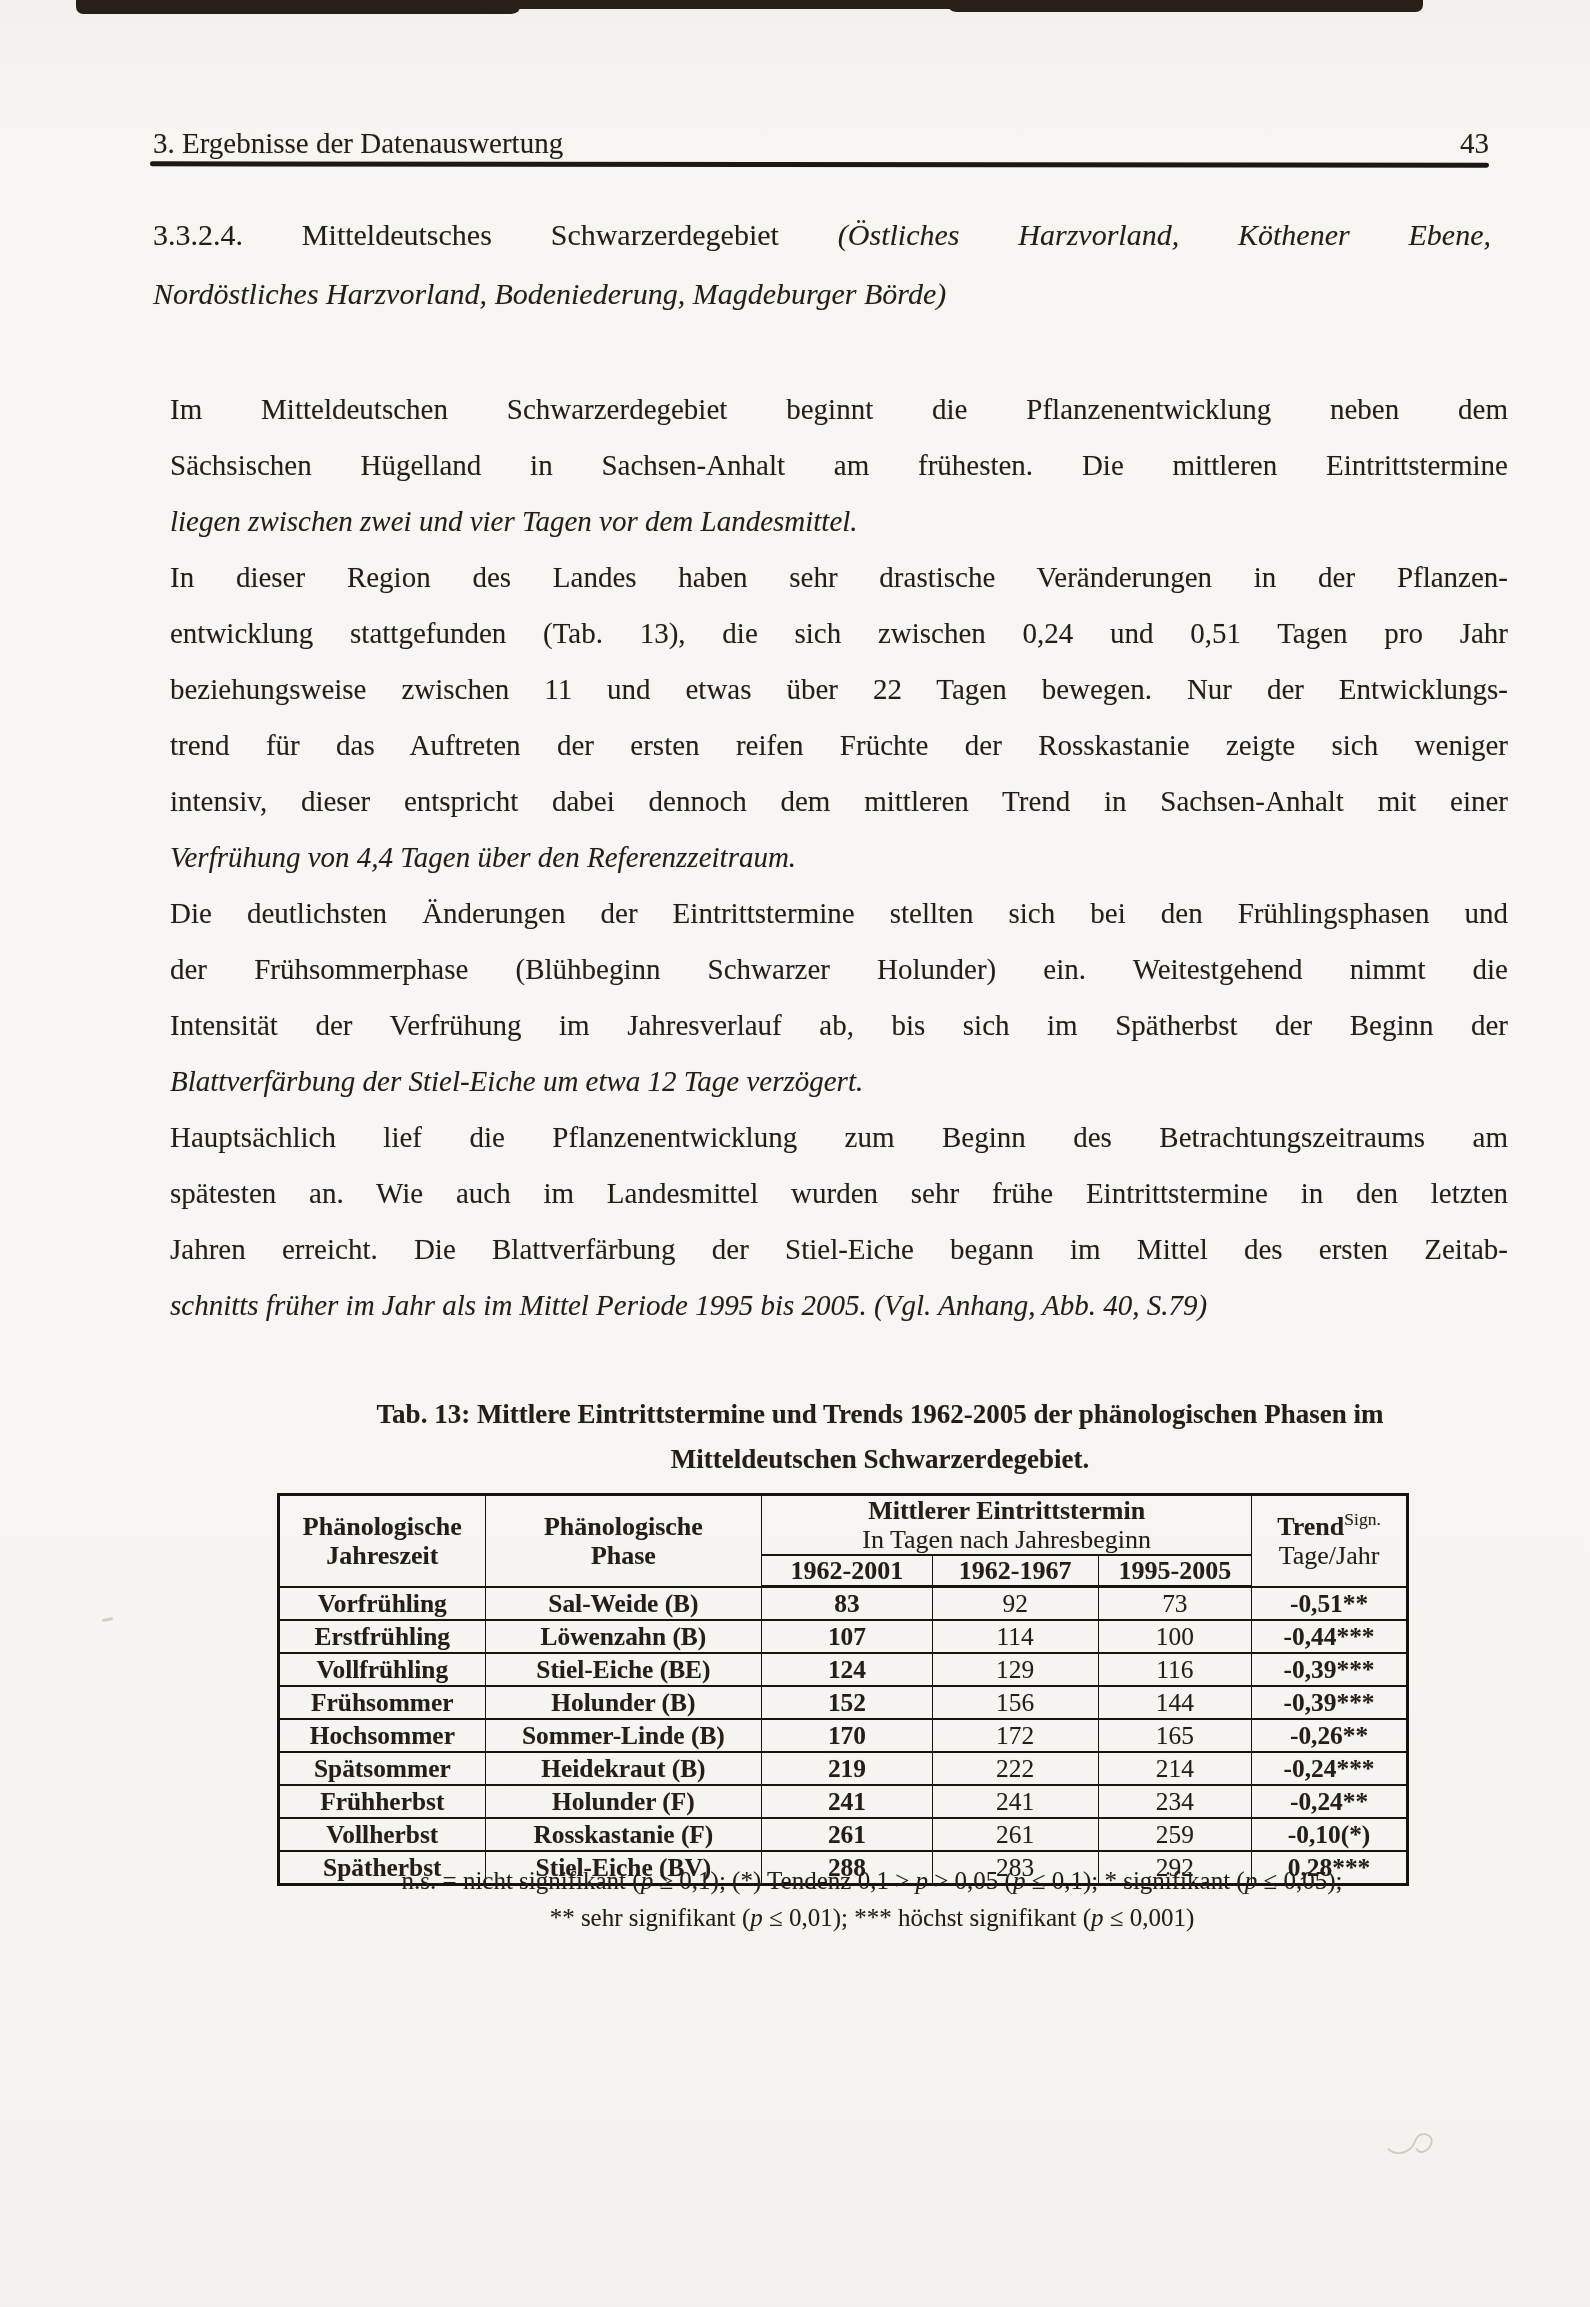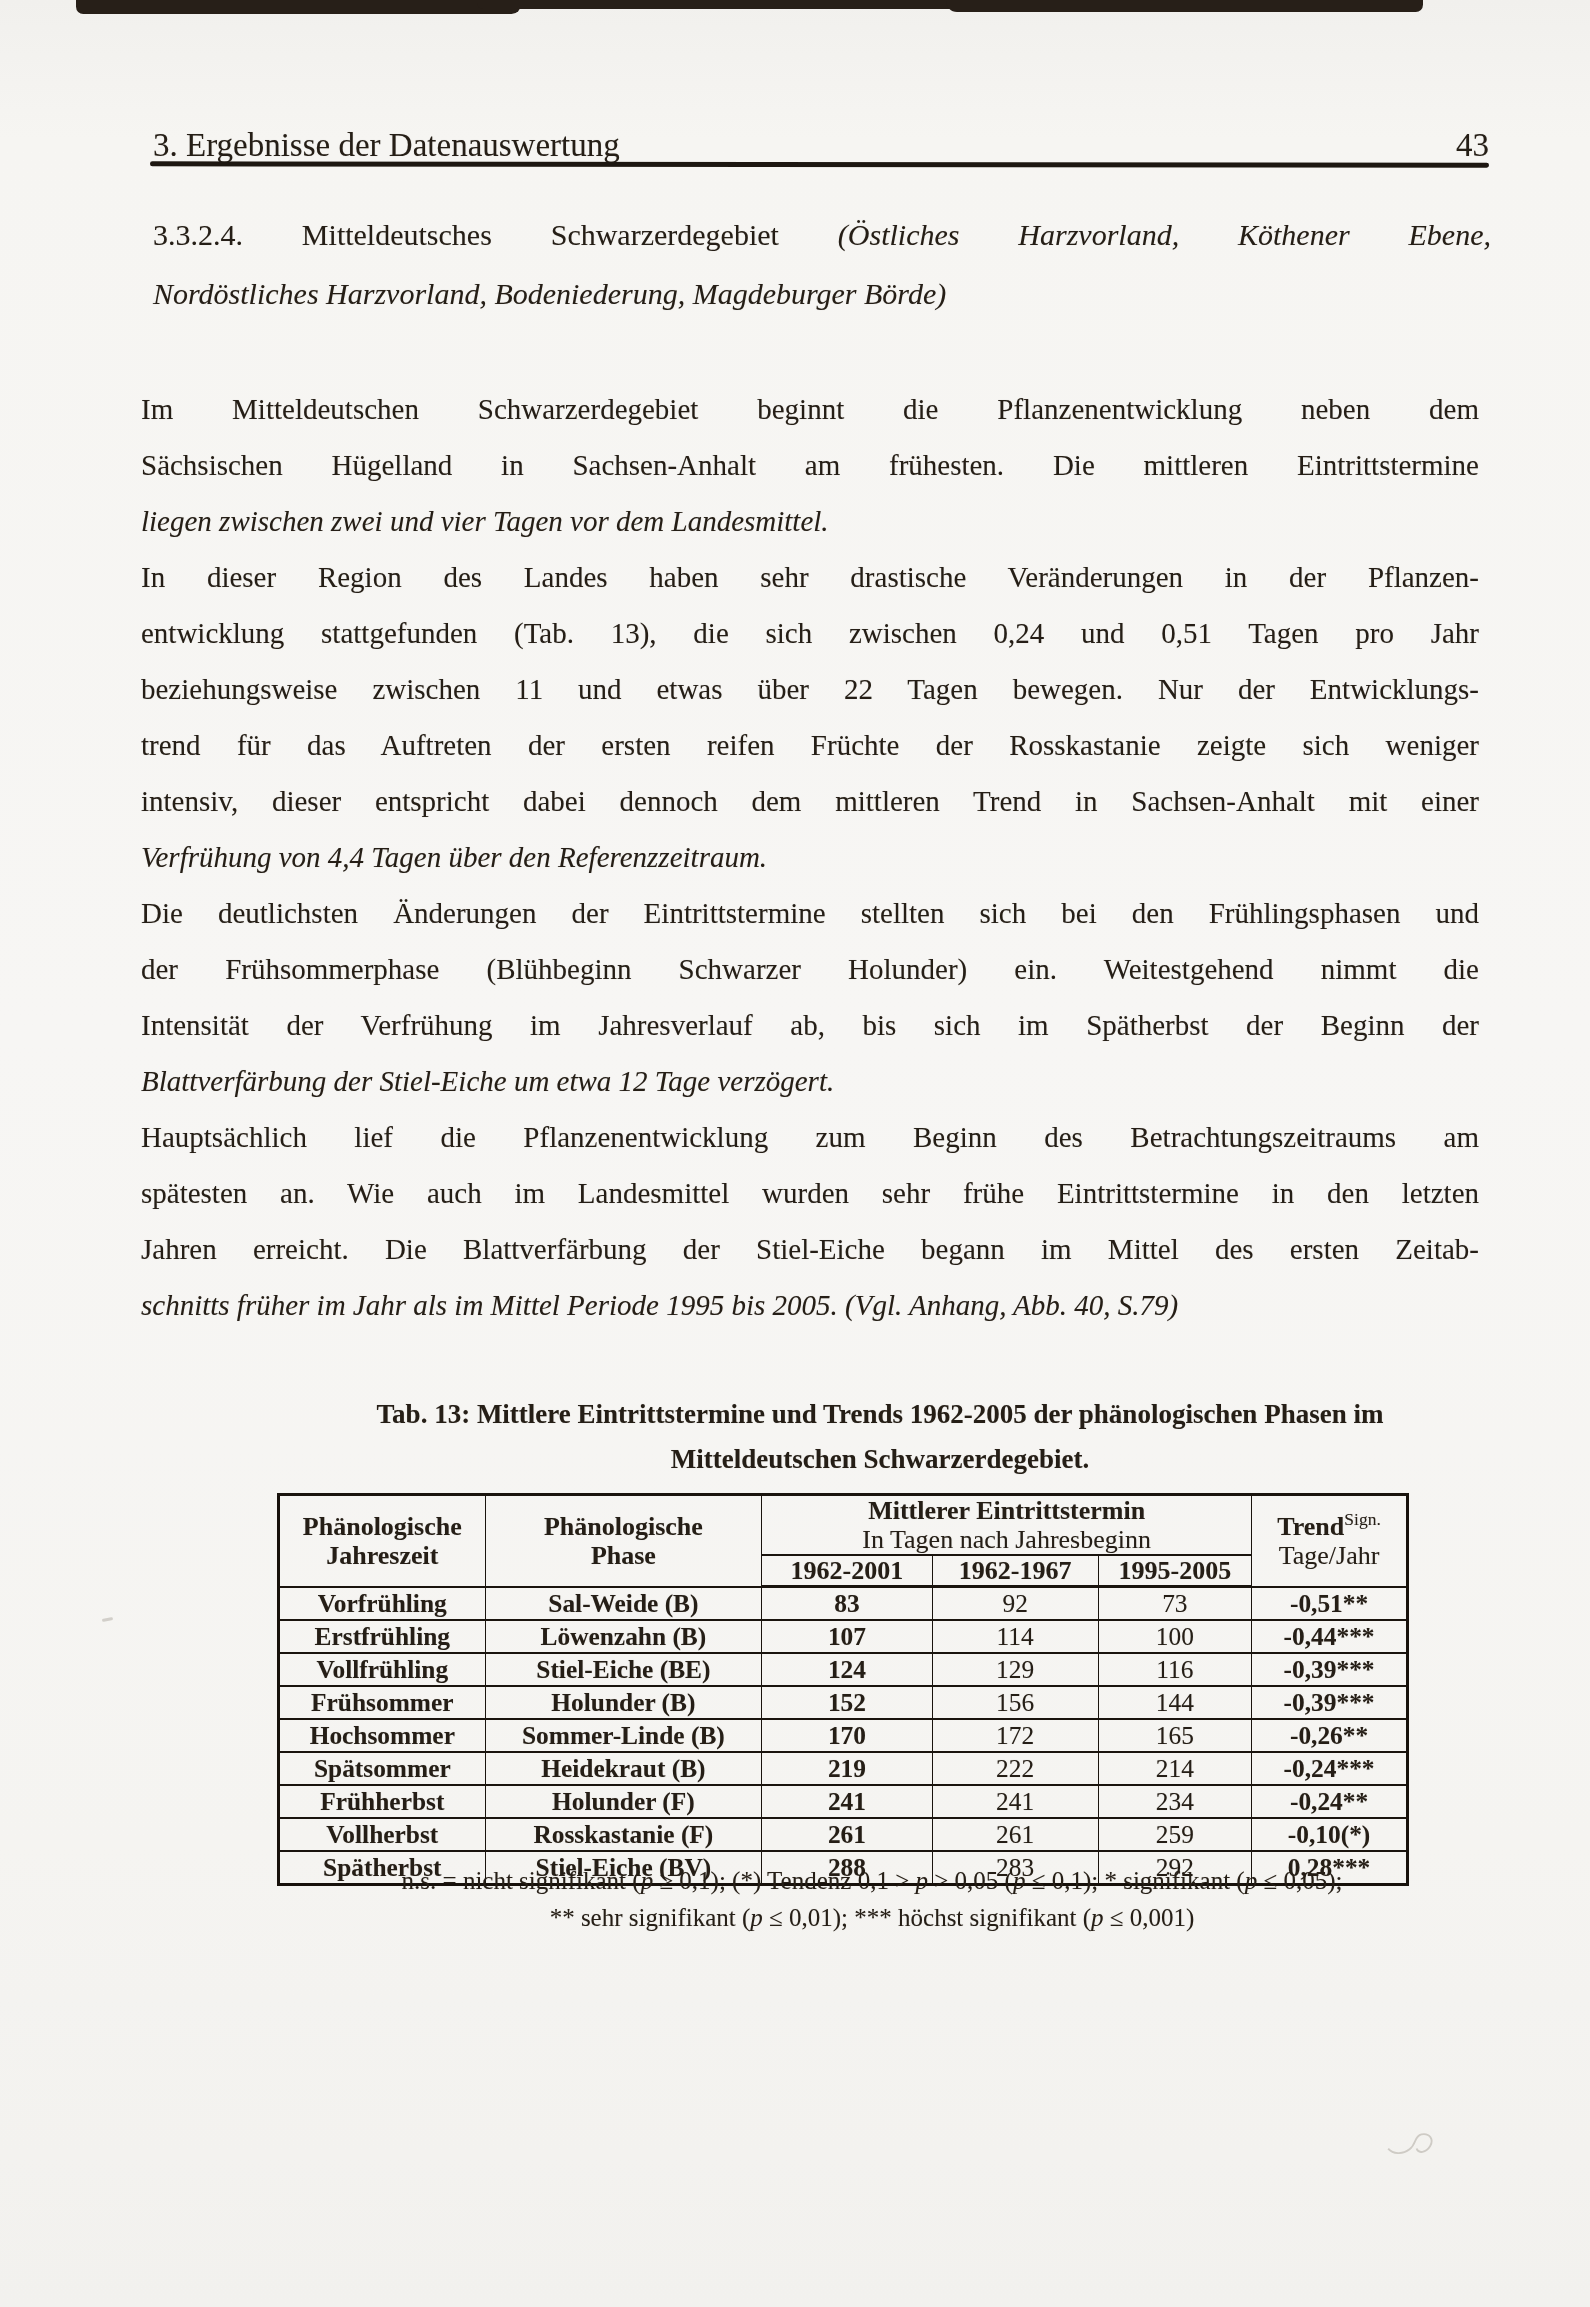--- a/index.html
+++ b/index.html
@@ -23,36 +23,36 @@
   .margin-dash {
     position: absolute; left: 102px; top: 1618px; width: 11px; height: 3.2px;
     background: #c9c5bf; border-radius: 1.6px; transform: rotate(-10deg); opacity: .8;
   }
   .pencil-mark { position: absolute; left: 1385px; top: 2128px; opacity: .8; }
 
   
   .running-header {
     position: absolute; left: 153px; top: 127px; width: 1336px;
     display: flex; justify-content: space-between; align-items: baseline;
-    font-size: 33px;
+    font-size: 29px;
   }
   .header-rule {
     position: absolute; left: 150px; top: 162px; width: 1339px; height: 4.8px;
     background: #1d1711; border-radius: 2.4px; transform: rotate(0.06deg);
   }
 
   
   .section-heading { position: absolute; left: 153px; top: 205px; width: 1338px; font-size: 30px; }
   .section-heading .hline { height: 59px; line-height: 59px; white-space: nowrap; }
   .section-heading .hline.justified { white-space: normal; text-align: justify; text-align-last: justify; }
   .b { font-weight: normal; margin-top: 45px; }
   .i { font-style: italic; }
 
   
-  .body-text { position: absolute; left: 141px; top: 381px; width: 1338px; font-size: 29px; }
+  .body-text { position: absolute; left: 170px; top: 381px; width: 1338px; font-size: 29px; }
   .body-line { height: 56px; line-height: 56px; text-align: justify; text-align-last: justify; }
   .body-line.para-end { text-align: right; text-align-last: left; font-style: italic; }
 
   
   .table-caption {
     position: absolute; left: 285px; top: 1392px; width: 1190px;
     text-align: center; font-weight: bold; font-size: 27px; line-height: 45px;
   }
 
   

